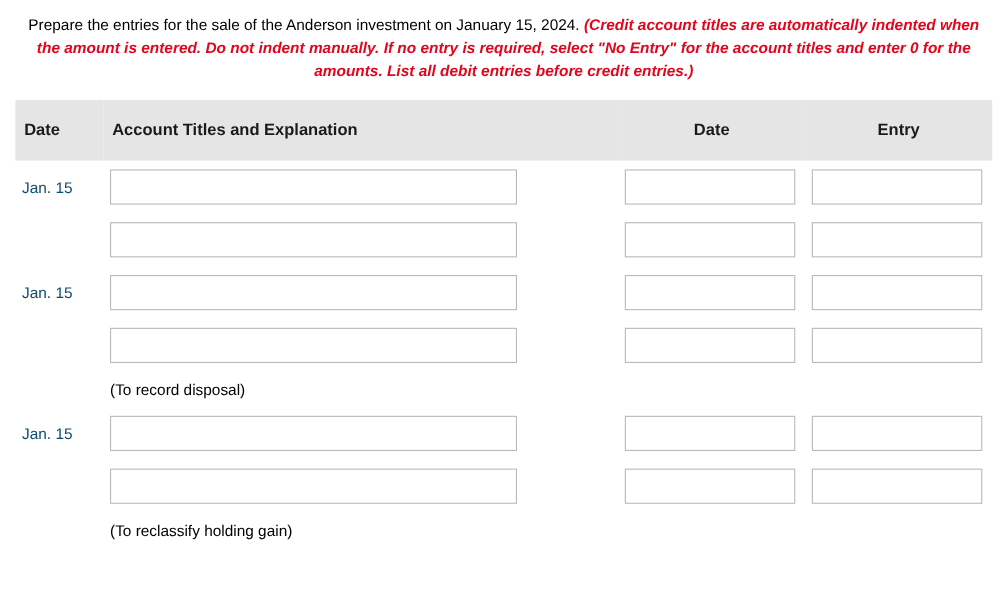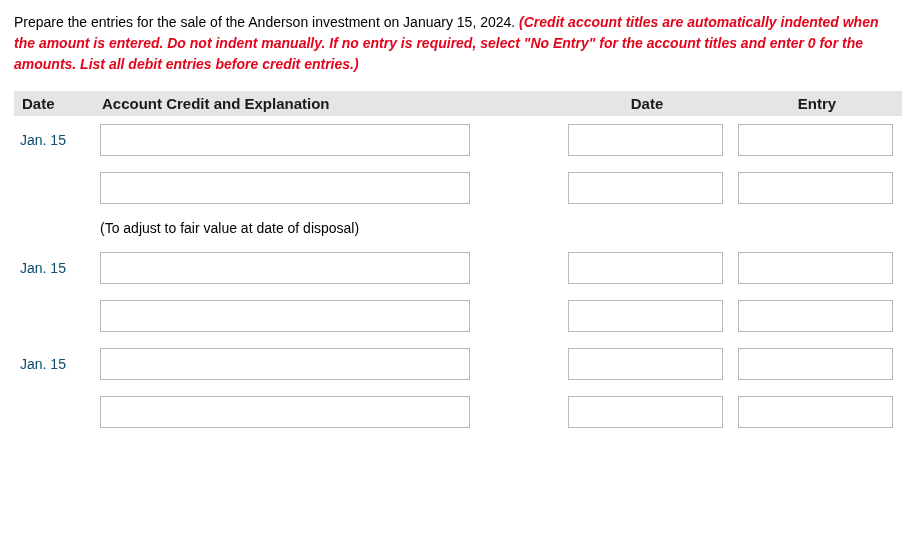--- a/index.html
+++ b/index.html
@@ -7,35 +7,36 @@
       font-family: "Segoe UI", Arial, sans-serif;
       font-size: 14px;
       color: #1a1a1a;
       padding: 12px 14px;
       width: 916px;
       background: #fff;
     }
     .prompt {
       line-height: 1.5;
       margin-bottom: 16px;
+      text-align: center;
     }
     .prompt .black { color: #000; }
     .prompt .red {
       color: #e1061d;
       font-style: italic;
       font-weight: 600;
     }
     table.journal {
       width: 100%;
       border-collapse: collapse;
     }
     table.journal thead th {
       background: #e5e5e5;
       font-weight: 700;
-      padding: 4px 8px;
+      padding: 19px 8px;
       text-align: left;
       font-size: 15px;
     }
     table.journal thead th.col-date { width: 80px; }
     table.journal thead th.col-account { width: auto; }
     table.journal thead th.col-debit,
     table.journal thead th.col-credit { width: 170px; text-align: center; }
     table.journal tbody td {
       padding: 8px 6px;
       vertical-align: middle;
@@ -66,42 +67,26 @@
 <body>
 
 <div class="prompt">
   <span class="black">Prepare the entries for the sale of the Anderson investment on January 15, 2024. </span><span class="red">(Credit account titles are automatically indented when the amount is entered. Do not indent manually. If no entry is required, select "No Entry" for the account titles and enter 0 for the amounts. List all debit entries before credit entries.)</span>
 </div>
 
 <table class="journal">
   <thead>
     <tr>
       <th class="col-date">Date</th>
-      <th class="col-account">Account Credit and Explanation</th>
+      <th class="col-account">Account Titles and Explanation</th>
       <th class="col-debit">Date</th>
       <th class="col-credit">Entry</th>
     </tr>
   </thead>
   <tbody id="journal-body">
-      <tr>
-        <td class="date-cell">Jan. 15</td>
-        <td><input type="text" class="field account" style=""></td>
-        <td><input type="text" class="field amount" style=""></td>
-        <td><input type="text" class="field amount" style=""></td>
-      </tr>
-      <tr>
-        <td class="date-cell"></td>
-        <td><input type="text" class="field account" style=""></td>
-        <td><input type="text" class="field amount" style=""></td>
-        <td><input type="text" class="field amount" style=""></td>
-      </tr>
-      <tr>
-        <td class="date-cell"></td>
-        <td class="explain" colspan="3">(To adjust to fair value at date of disposal)</td>
-      </tr>
       <tr>
         <td class="date-cell">Jan. 15</td>
         <td><input type="text" class="field account" style=""></td>
         <td><input type="text" class="field amount" style=""></td>
         <td><input type="text" class="field amount" style=""></td>
       </tr>
       <tr>
         <td class="date-cell"></td>
         <td><input type="text" class="field account" style=""></td>
         <td><input type="text" class="field amount" style=""></td>
@@ -112,14 +97,34 @@
         <td><input type="text" class="field account" style=""></td>
         <td><input type="text" class="field amount" style=""></td>
         <td><input type="text" class="field amount" style=""></td>
       </tr>
       <tr>
         <td class="date-cell"></td>
         <td><input type="text" class="field account" style=""></td>
         <td><input type="text" class="field amount" style=""></td>
         <td><input type="text" class="field amount" style=""></td>
       </tr>
+      <tr>
+        <td class="date-cell"></td>
+        <td class="explain" colspan="3">(To record disposal)</td>
+      </tr>
+      <tr>
+        <td class="date-cell">Jan. 15</td>
+        <td><input type="text" class="field account" style=""></td>
+        <td><input type="text" class="field amount" style=""></td>
+        <td><input type="text" class="field amount" style=""></td>
+      </tr>
+      <tr>
+        <td class="date-cell"></td>
+        <td><input type="text" class="field account" style=""></td>
+        <td><input type="text" class="field amount" style=""></td>
+        <td><input type="text" class="field amount" style=""></td>
+      </tr>
+      <tr>
+        <td class="date-cell"></td>
+        <td class="explain" colspan="3">(To reclassify holding gain)</td>
+      </tr>
     </tbody>
 </table>
 
 </body></html>

